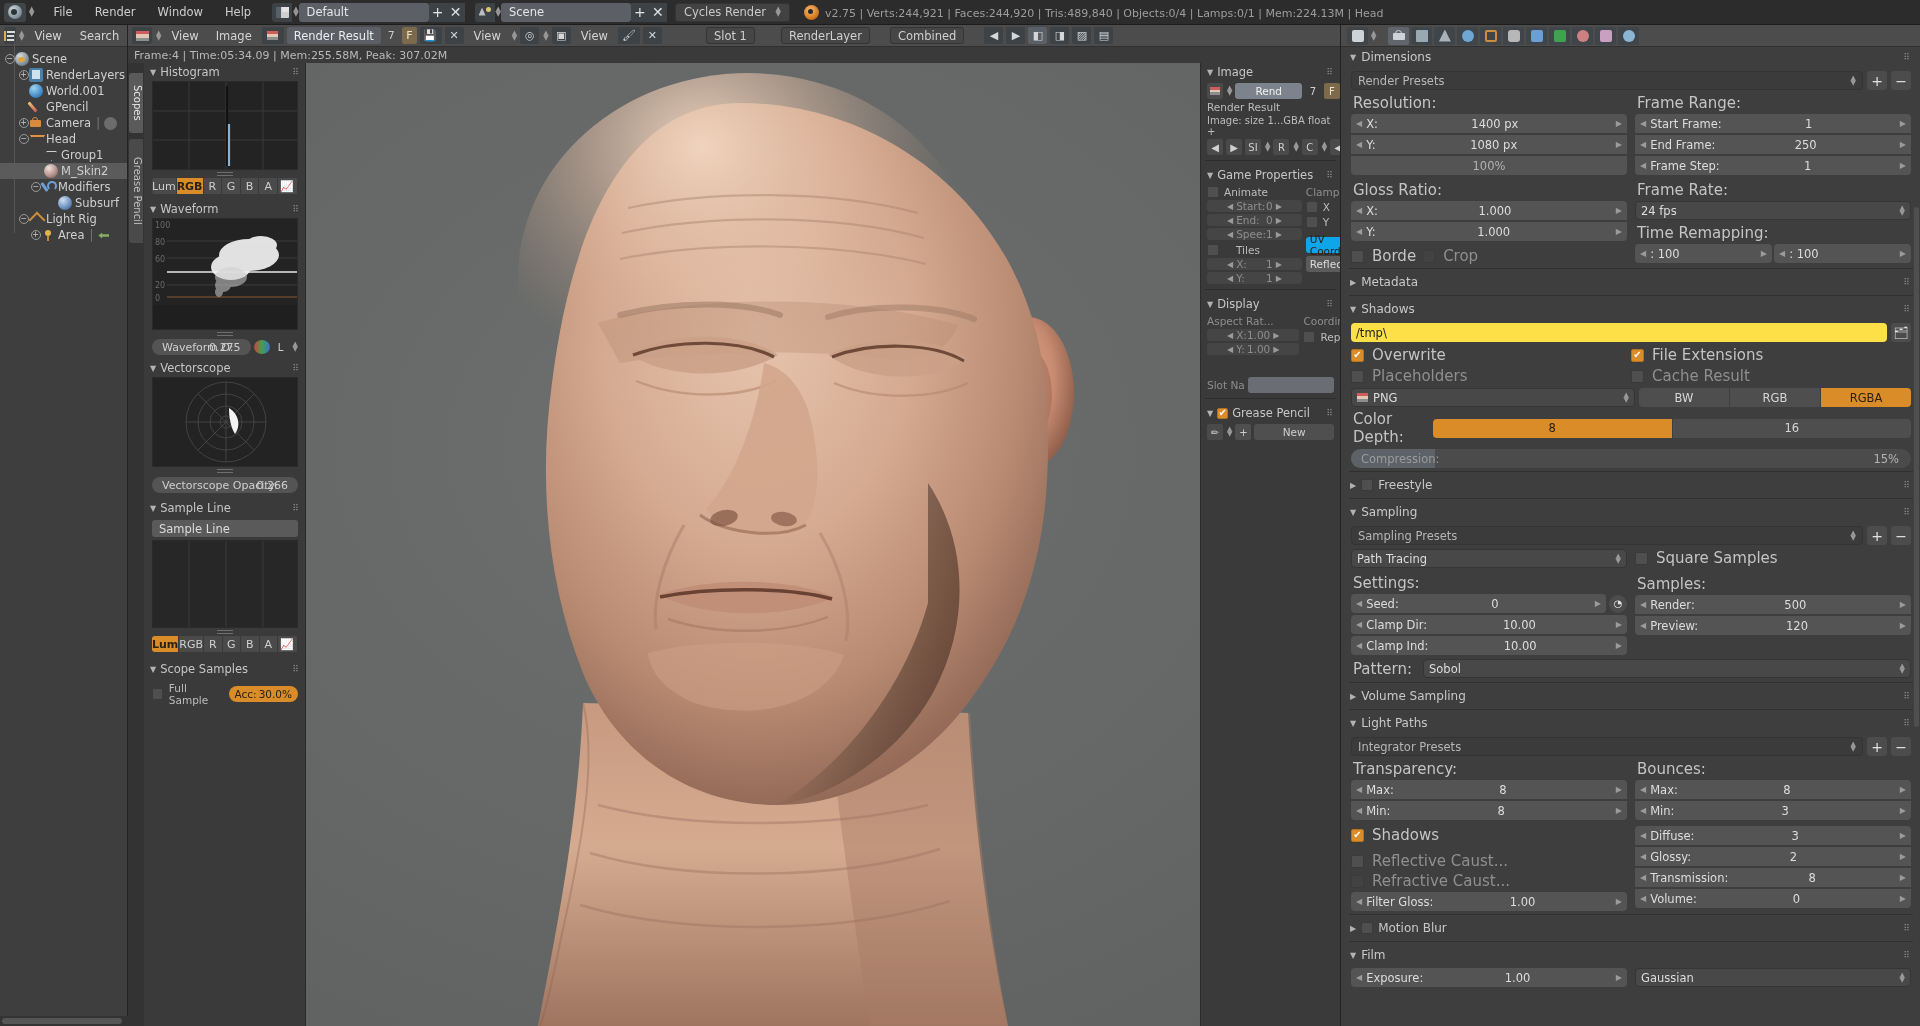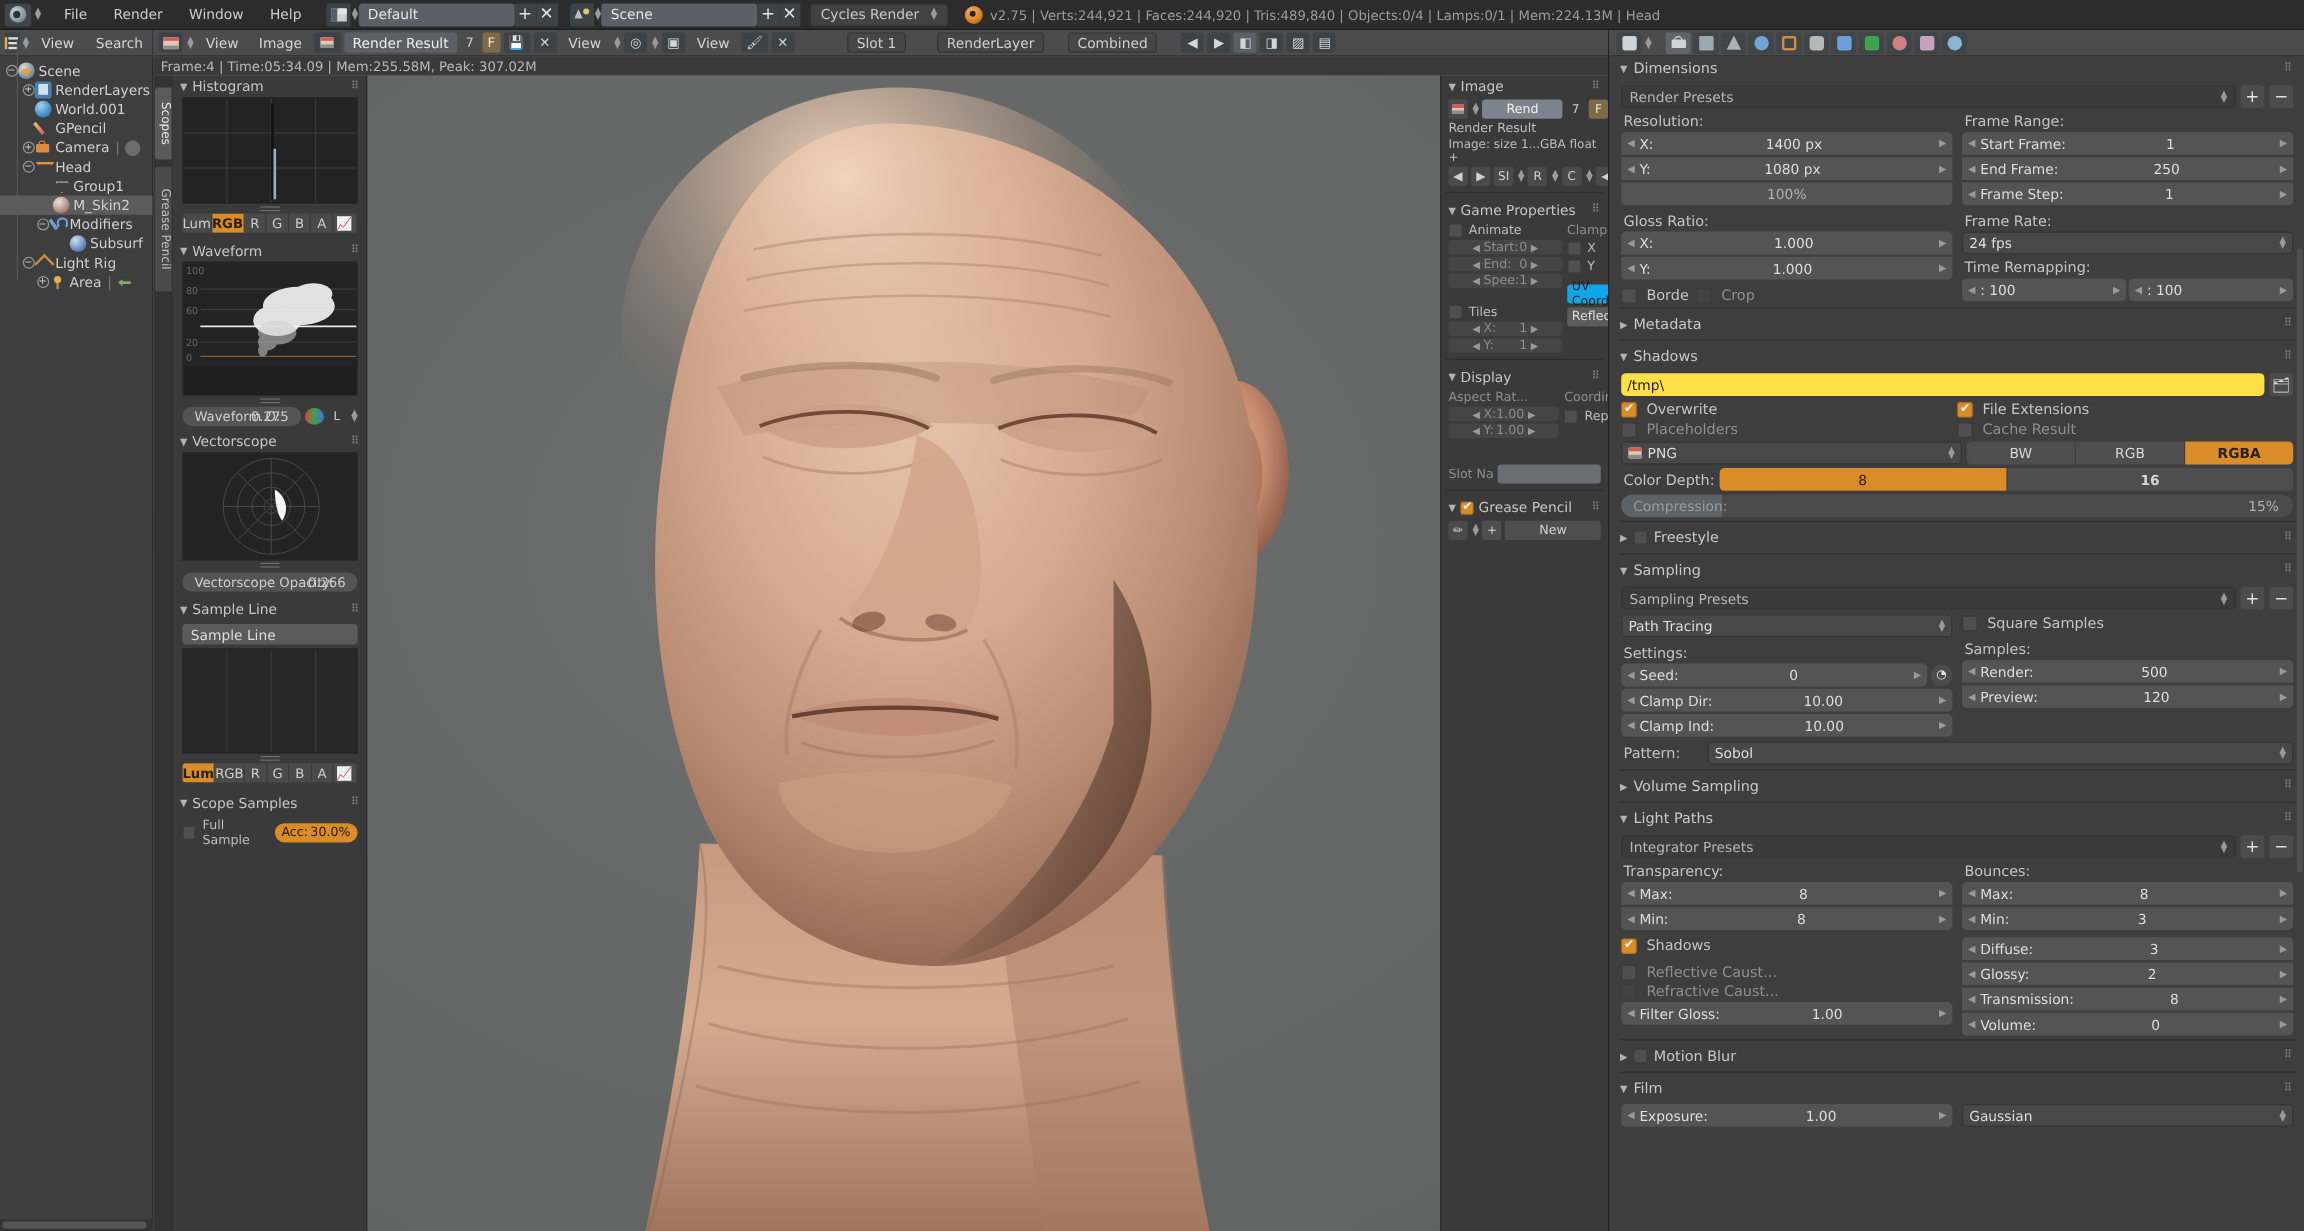--- a/index.html
+++ b/index.html
@@ -323,21 +323,21 @@
     position:absolute;left:0;top:22px;width:580px;height:979px;overflow:hidden;
   }
   .sec-hdr{
     height:20px;display:flex;align-items:center;gap:5px;color:#c8c8c8;font-size:12px;
     padding-left:9px;
   }
   .sec-hdr .dots{margin-left:auto;margin-right:10px;}
   .sec-line{height:1px;background:#303030;margin:3px 8px;}
   .prow{display:flex;gap:8px;margin:3px 10px;}
   .pcol{flex:1;display:flex;flex-direction:column;gap:2px;}
-  .plabel{font-size:12px;color:#c4c4c4;padding-left:2px;}
+  .plabel{font-size:15px;color:#c4c4c4;padding-left:2px;}
   .plabel.dim{color:#8f8f8f;}
   .field{
     height:19px;border-radius:4px;background:#545454;display:flex;align-items:center;
     padding:0 5px;font-size:11.5px;color:#dddddd;position:relative;
   }
   .field.top{border-radius:4px 4px 0 0;}
   .field.mid{border-radius:0;}
   .field.bot{border-radius:0 0 4px 4px;}
   .field .aL{font-size:8px;color:#9b9b9b;}
   .field .aR{font-size:8px;color:#9b9b9b;margin-left:auto;}
@@ -363,21 +363,21 @@
   }
   .ck.on{background:#d98c28;border-color:#b5731e;}
   .ck.on:after{content:"✔";font-size:10px;color:#ffffff;line-height:10px;}
   .ck.dim{background:#464646;opacity:.6;}
   .segbtns{display:flex;gap:1px;flex:1;}
   .segb{
     flex:1;height:19px;background:#4e4e4e;display:flex;align-items:center;justify-content:center;
     font-size:11.5px;color:#d6d6d6;
   }
   .segb:first-child{border-radius:4px 0 0 4px;}
-  .segb:last-child{border-radius:0 4px 4px 0;font-weight:bold;}
+  .segb:last-child{border-radius:0 4px 4px 0;}
   .segb.on{background:#d98c28;color:#2a2118;}
   .progress{
     height:19px;border-radius:10px;background:#4b4b4b;position:relative;overflow:hidden;
     display:flex;align-items:center;
   }
   .progress .bar{position:absolute;left:0;top:0;bottom:0;background:#5d6168;}
   .progress .ptxt{position:relative;padding-left:10px;font-size:11.5px;color:#9b9b9b;}
   .progress .pval{position:absolute;right:12px;font-size:11.5px;color:#b4b4b4;}
   .fmtrow{display:flex;gap:4px;margin:3px 10px;align-items:center;}
   .scrollbar{
@@ -950,21 +950,21 @@
               <span class="arrR">▶</span>
           </div>
           <div class="nbox dim">
             <span class="arrL">◀</span>
               <span class="ctr">
                 <span>Spee:</span>
                 <span>1</span>
               </span>
               <span class="arrR">▶</span>
           </div>
-          <div style="display:flex;align-items:center;gap:5px;margin-top:12px;">
+          <div style="display:flex;align-items:center;gap:17px;margin-top:2px;">
             <div class="cbox"></div>
             <span class="lbl-sm">Tiles</span>
           </div>
           <div class="nbox dim">
             <span class="arrL">◀</span>
               <span class="ctr">
                 <span>X:</span>
                 <span>1</span>
               </span>
               <span class="arrR">▶</span>

